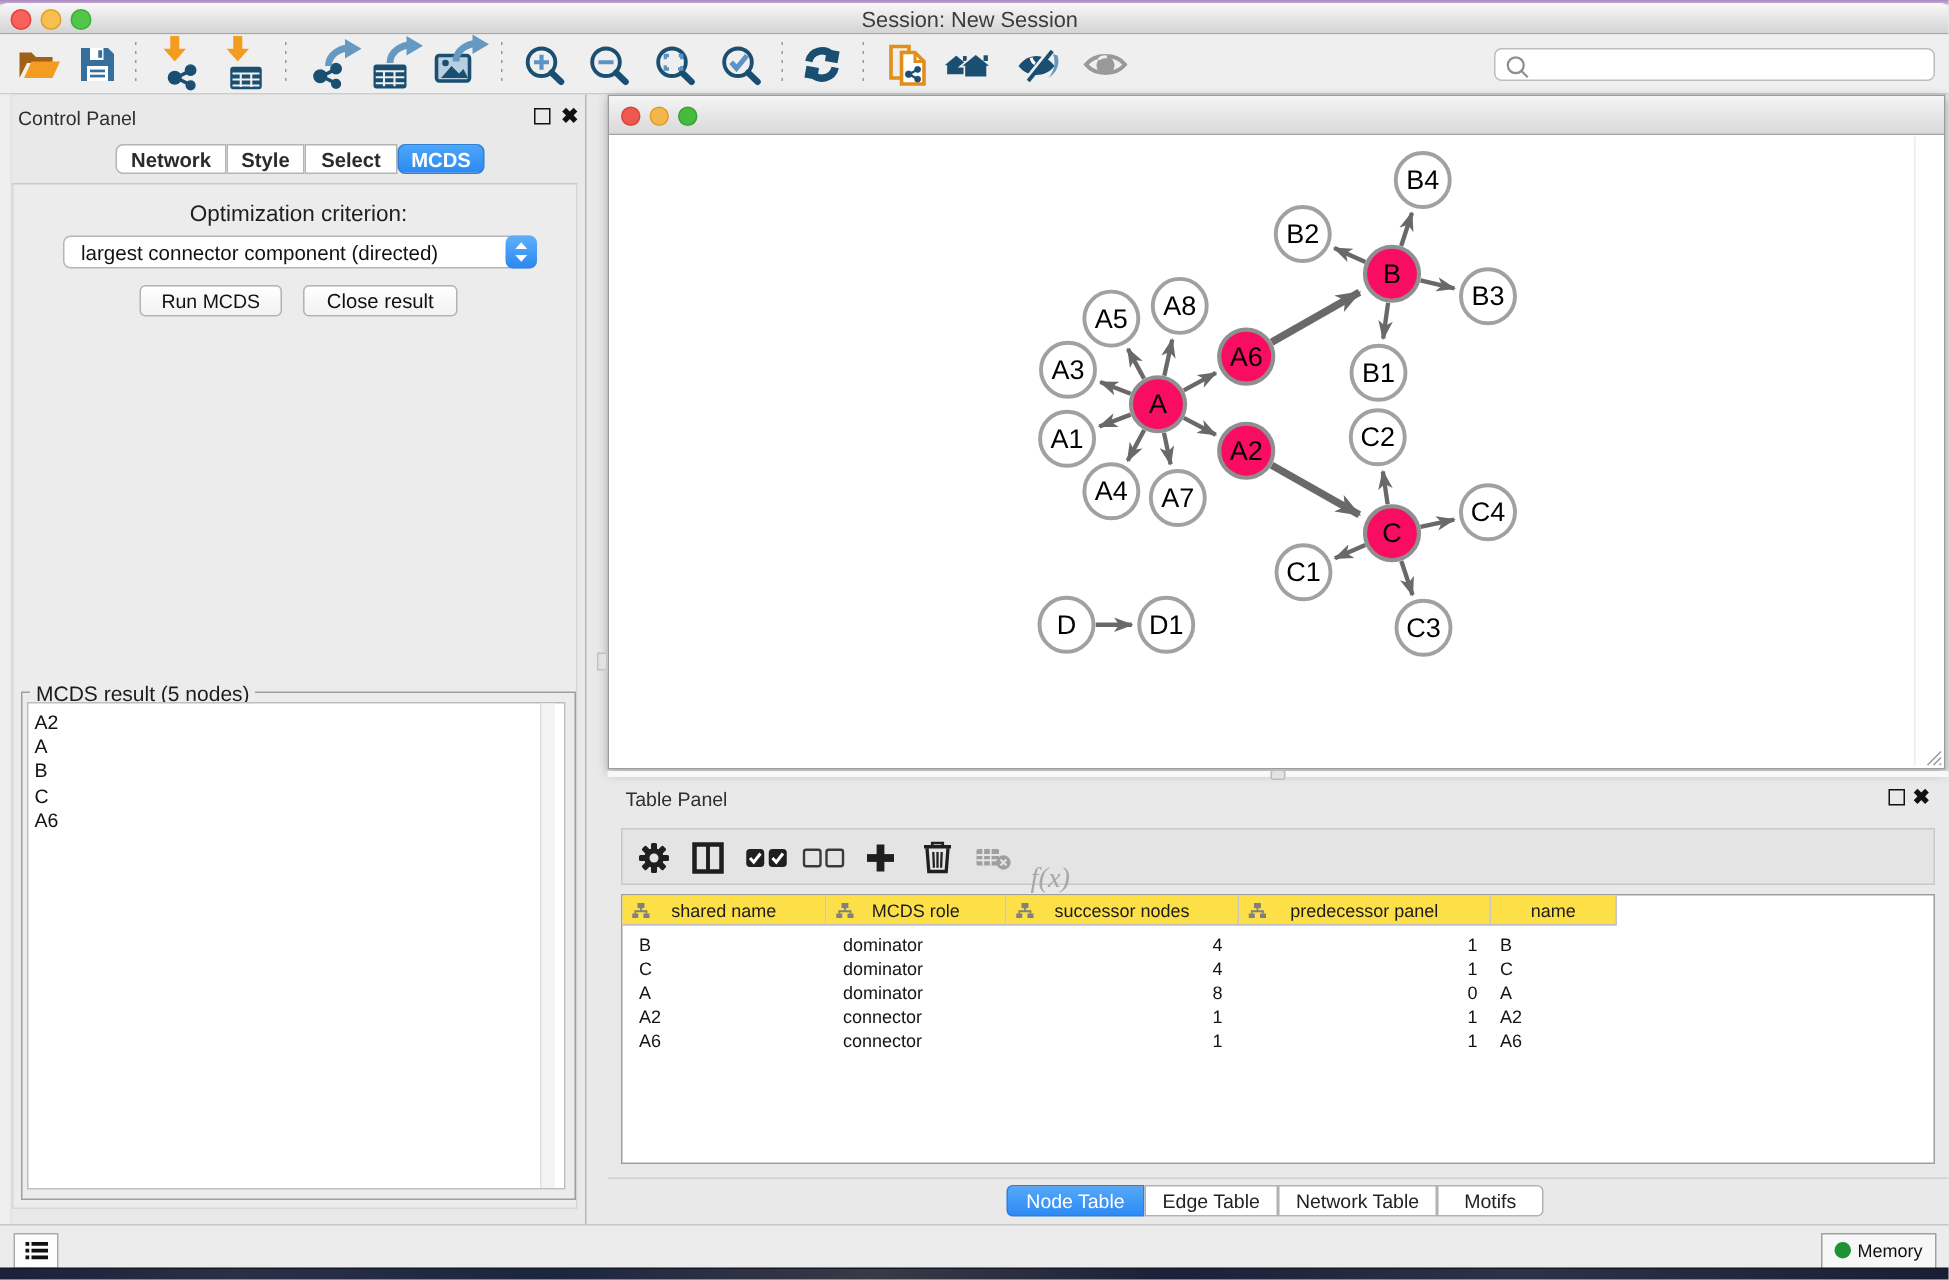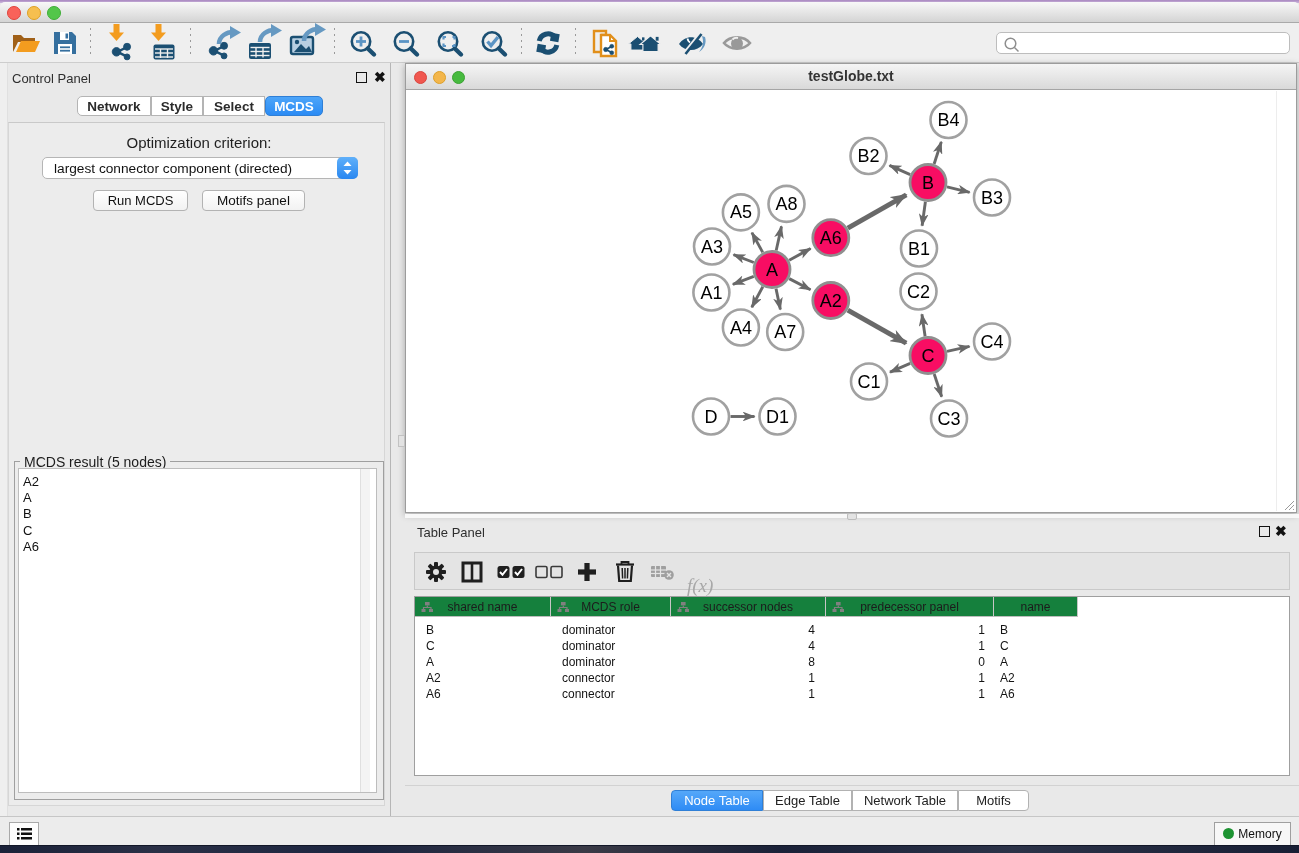--- a/index.html
+++ b/index.html
@@ -45,21 +45,21 @@
 #netwin{left:405px;top:63px;width:890px;height:448px;background:#fff;border:1px solid #9c9c9c;
   box-shadow:0 2px 7px rgba(0,0,0,0.3);}
 #netTitle{position:absolute;left:0;top:0;width:100%;height:26px;background:linear-gradient(#f5f5f5,#d9d9d9);
   border-bottom:1px solid #a5a5a5;box-sizing:border-box;}
 #netTitle .t{position:absolute;left:0;right:0;top:4px;text-align:center;font-size:14px;font-weight:bold;color:#333;}
 
 #tpHead{left:417px;top:525px;font-size:13px;color:#2e2e2e;}
 #tpToolbar{left:414px;top:552px;width:876px;height:38px;background:#e4e4e4;border:1px solid #c9c9c9;box-sizing:border-box;}
 #tbl{left:414px;top:596px;width:876px;height:180px;background:#fff;border:1px solid #9f9f9f;box-sizing:border-box;}
 #tblHead{position:absolute;left:0;top:0;height:21px;font-size:12px;color:#1c1c1c;}
-.hc{position:absolute;top:0;height:20px;background:#15803d;border-right:1px solid #c6c6c6;
+.hc{position:absolute;top:0;height:20px;background:#fde047;border-right:1px solid #c6c6c6;
   border-bottom:1px solid #bdbdbd;box-sizing:border-box;text-align:center;line-height:20px;}
 .row{position:absolute;font-size:12px;color:#141414;height:16px;line-height:16px;}
 .cell{position:absolute;top:0;}
 
 .btab{position:absolute;top:790px;height:21px;background:#fff;border:1px solid #b2b2b2;box-sizing:border-box;
   text-align:center;font-size:13px;color:#222;line-height:19px;}
 .btab.sel{background:linear-gradient(#55a8f9,#2e8bf5);color:#fff;border-color:#2f7fd6;}
 
 #statusbar{left:0;top:816px;width:1299px;height:29px;background:#ececec;border-top:1px solid #c6c6c6;}
 #listbtn{left:9px;top:822px;width:28px;height:22px;background:#fdfdfd;border:1px solid #a9a9a9;}
@@ -67,20 +67,21 @@
   font-size:12px;color:#111;text-align:center;line-height:22px;}
 </style>
 </head>
 <body>
 <div id="deskTop" class="abs"></div>
 
 <div id="titlebar" class="abs">
   <div class="tl" style="left:7px;top:4px;width:12px;height:12px;background:#f9625a;border:0.5px solid #e0443c;"></div>
   <div class="tl" style="left:27px;top:4px;width:12px;height:12px;background:#f6bf4f;border:0.5px solid #dfa023;"></div>
   <div class="tl" style="left:47px;top:4px;width:12px;height:12px;background:#53c64a;border:0.5px solid #3fae37;"></div>
+  <div class="title">Session: New Session</div>
 </div>
 
 <div id="toolbar" class="abs">
   <div class="vsep" style="left:90px;"></div>
   <div class="vsep" style="left:190px;"></div>
   <div class="vsep" style="left:334px;"></div>
   <div class="vsep" style="left:521px;"></div>
   <div class="vsep" style="left:575px;"></div>
   <svg id="tbicons" width="1299" height="39" style="position:absolute;left:0;top:0">
 <g transform="translate(26,20)">
@@ -261,38 +262,37 @@
 <div id="dropdown" class="abs">
   <div class="txt">largest connector component (directed)</div>
   <div class="spin">
     <svg width="21" height="22" viewBox="0 0 21 22">
       <path d="M6.5 9 L10.5 4.5 L14.5 9 Z" fill="#fff"></path>
       <path d="M6.5 13 L10.5 17.5 L14.5 13 Z" fill="#fff"></path>
     </svg>
   </div>
 </div>
 <div class="btn abs" style="left:93px;top:190px;width:95px;font-size:13px;">Run MCDS</div>
-<div class="btn abs" style="left:202px;top:190px;width:103px;font-size:13.5px;">Motifs panel</div>
+<div class="btn abs" style="left:202px;top:190px;width:103px;font-size:13.5px;">Close result</div>
 <div id="grp" class="abs"></div>
 <div id="grpLabel" class="abs">MCDS result (5 nodes)</div>
 <div id="mcdsList" class="abs">
   <div>A2</div>
     <div>A</div>
     <div>B</div>
     <div>C</div>
     <div>A6</div>
 </div>
 <div id="mcdsScroll" class="abs"></div>
 
 <div id="netwin" class="abs">
   <div id="netTitle">
     <div class="tl" style="left:8px;top:7px;width:11px;height:11px;background:#f0574f;border:0.5px solid #d8453e;"></div>
     <div class="tl" style="left:27px;top:7px;width:11px;height:11px;background:#f3b64b;border:0.5px solid #dda02a;"></div>
     <div class="tl" style="left:46px;top:7px;width:11px;height:11px;background:#47ba3f;border:0.5px solid #3aa232;"></div>
-    <div class="t">testGlobe.txt</div>
   </div>
   <svg id="graph" width="890" height="421" viewBox="405 90 890 421" style="position:absolute;left:0;top:26px;">
 <defs>
 <marker id="ah" viewBox="0 0 12 9" refX="11" refY="4.5" markerWidth="13" markerHeight="9.75" orient="auto" markerUnits="userSpaceOnUse">
           <path d="M0,0 L12,4.5 L0,9 L3.2,4.5 Z" fill="#696969"></path>
         </marker>
 <marker id="ahb" viewBox="0 0 12 9" refX="11" refY="4.5" markerWidth="17" markerHeight="12.75" orient="auto" markerUnits="userSpaceOnUse">
           <path d="M0,0 L12,4.5 L0,9 L3.2,4.5 Z" fill="#696969"></path>
         </marker>
 </defs>

